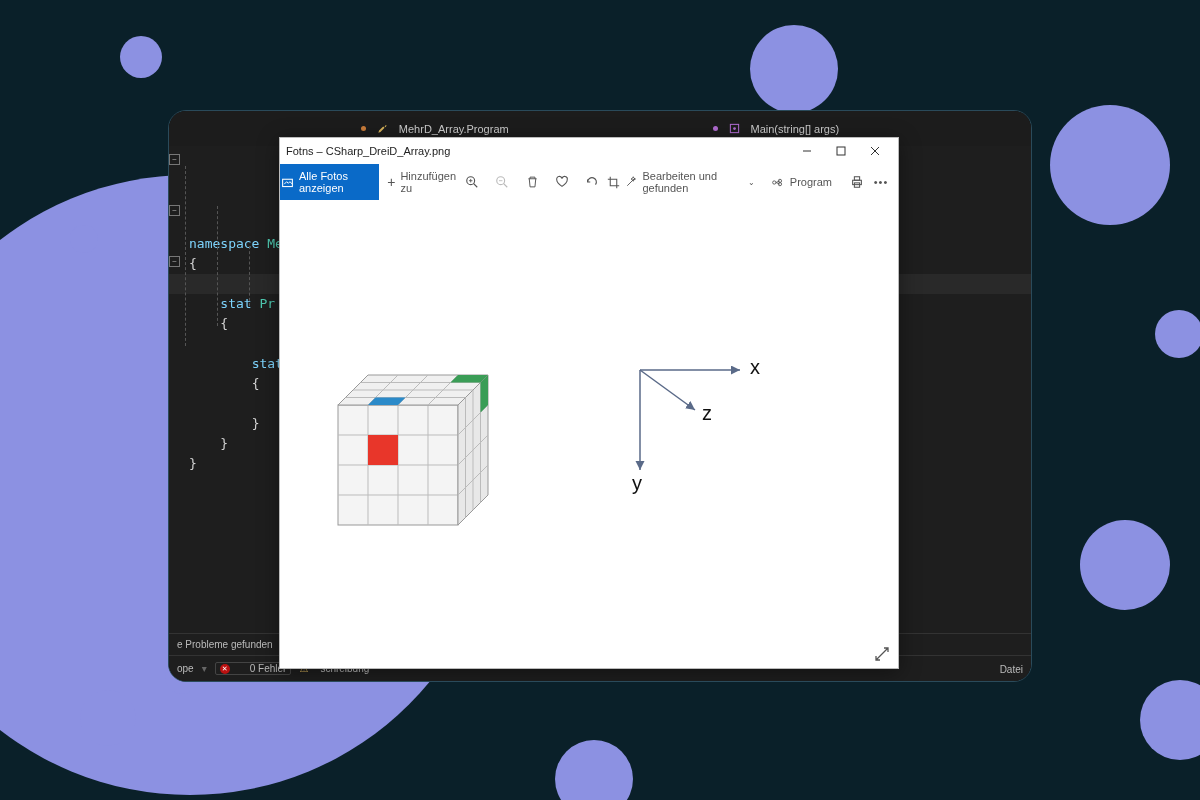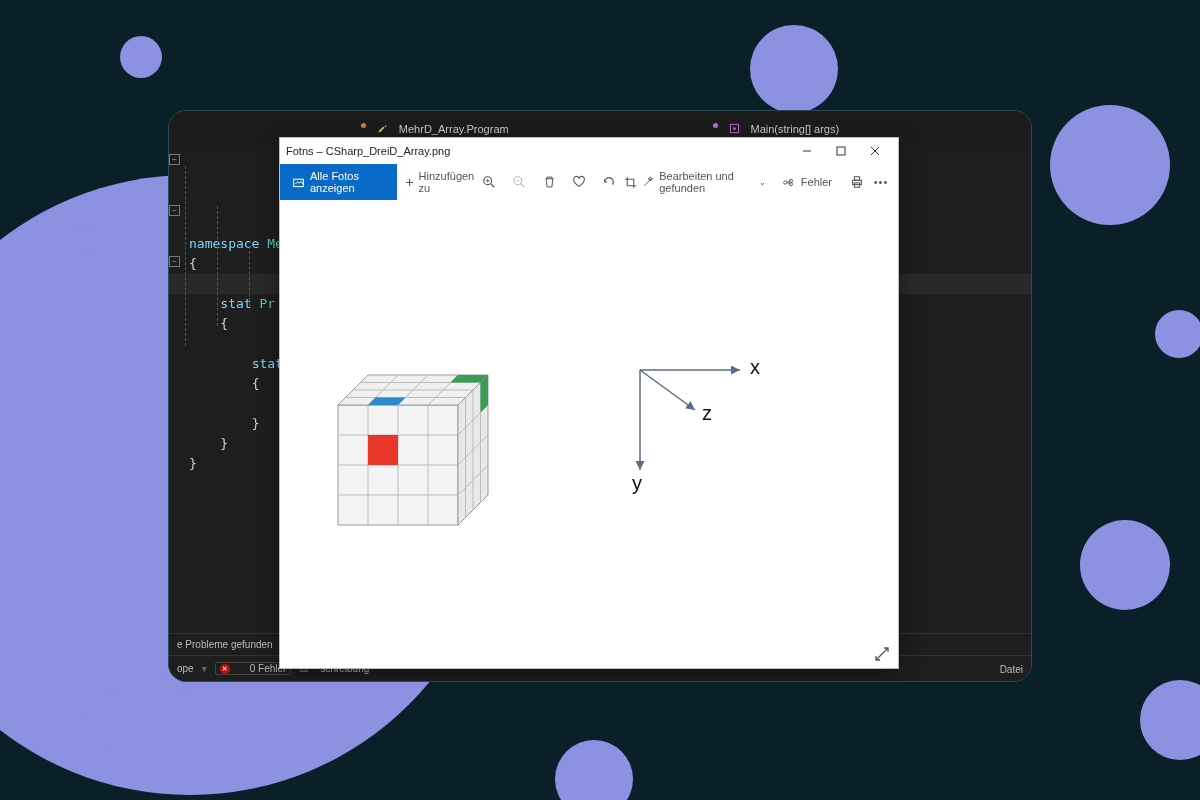--- a/index.html
+++ b/index.html
@@ -3,21 +3,21 @@
 <meta charset="utf-8">
 <style>
   *{box-sizing:border-box;margin:0;padding:0}
   html,body{width:1200px;height:800px;overflow:hidden;font-family:"Segoe UI",Arial,sans-serif}
   body{background:#0a2029;position:relative}
   .bg-circle{position:absolute;border-radius:50%;background:#8c91e2}
   .bg-arc{position:absolute;border-radius:50%;background:#8c91e2}
   .frame{position:absolute;left:168px;top:110px;width:864px;height:572px;border-radius:18px;overflow:hidden;background:#111;border:1px solid #2a4a5a}
   .vs-topbar{height:35px;background:#1c1c1c;display:flex;align-items:center;color:#ccc;font-size:11px}
   .vs-topbar .spacer{flex:1}
-  .bc-item{display:flex;gap:11px;margin:0 12px}
+  .bc-item{display:flex;align-items:center;gap:11px;margin:0 12px}
   .dot{width:5px;height:5px;border-radius:50%;background:#c97c3a}
   .dot.purple{background:#b06bd0}
   .icn{display:inline-block;width:11px;height:11px}
   .editor{height:calc(100% - 35px - 48px);background:#1e1e1e;display:flex;position:relative}
   .thin-border{position:absolute;left:0;right:0;top:35px;height:1px;background:#2a5a96}
   .fold-gutter{width:12px;background:#1e1e1e;padding-top:8px}
   .fold-box{width:11px;height:11px;border:1px solid #777;margin:0 0 0 0;font-size:8px;line-height:9px;text-align:center;color:#aaa;margin-bottom:20px}
   .code{padding:8px 8px;font-family:Consolas,monospace;font-size:13px;line-height:20px;color:#d4d4d4;white-space:pre}
   .k{color:#7dd3fc}
   .t{color:#4ec9b0}
@@ -27,21 +27,21 @@
   .errorlist{height:26px;background:#1e1e1e;border-top:1px solid #333;display:flex;align-items:center;padding:0 8px;color:#bbb;font-size:10px;gap:8px}
   .err-badge{display:flex;align-items:center;gap:20px;border:1px solid #444;padding:0 4px;border-radius:2px}
   .red-circ{width:10px;height:10px;border-radius:50%;background:#b11;color:#fff;font-size:7px;line-height:10px;text-align:center}
   .tabhdr{position:absolute;right:8px;bottom:6px;font-size:10px;color:#bbb}
   
   .photos{position:absolute;left:110px;top:26px;width:620px;height:532px;background:#fff;border:1px solid #bbb;box-shadow:0 4px 20px rgba(0,0,0,.4);display:flex;flex-direction:column}
   .photos-title{height:26px;display:flex;align-items:center;padding:0 6px;font-size:11px;color:#222}
   .winbtns{margin-left:auto;display:flex}
   .winbtn{width:34px;height:26px;display:flex;align-items:center;justify-content:center;color:#444;font-size:10px}
   .photos-tb{height:36px;display:flex;align-items:center;font-size:11px;color:#444}
-  .tb-primary{height:36px;background:#0a6ac8;color:#fff;display:flex;align-items:center;gap:5px;padding:0 12px}
+  .tb-primary{height:36px;background:#0a6ac8;color:#fff;display:flex;align-items:center;gap:5px;padding:0 1px}
   .tb-btn{display:flex;align-items:center;gap:5px;padding:0 8px;height:36px;color:#555}
   .tb-icons{display:flex;gap:16px;align-items:center;margin-left:auto;margin-right:auto}
   .ticon{width:14px;height:14px;display:inline-flex;align-items:center;justify-content:center;color:#555}
   svg{display:block}
   .photos-canvas{flex:1;background:#fff;position:relative}
   .expand{position:absolute;right:8px;bottom:6px;color:#555}
   
   .cube-wrap{position:absolute;left:48px;top:165px}
   .axes{position:absolute;left:340px;top:150px}
   .axis-label{position:absolute;font-size:20px;color:#111;font-family:Arial}
@@ -216,21 +216,21 @@
           </span>
         <span>Bearbeiten und gefunden</span>
         <span style="font-size:8px;margin-left:2px">⌄</span>
       </div>
       <div class="tb-btn">
         <span class="ticon">
             <svg width="13" height="13" viewBox="0 0 16 16">
               <path d="M11 6l-5 2 5 2M11 4a2 2 0 110 4 2 2 0 010-4zM11 8a2 2 0 110 4 2 2 0 010-4zM4 6a2 2 0 110 4 2 2 0 010-4z" fill="none" stroke="#555" stroke-width="1.1"></path>
             </svg>
           </span>
-        <span>Fehler</span>
+        <span>Program</span>
       </div>
       <span class="ticon" style="margin:0 10px">
           <svg width="14" height="14" viewBox="0 0 16 16">
             <rect x="3" y="6" width="10" height="5" fill="none" stroke="#555" stroke-width="1.2"></rect>
             <rect x="5" y="2" width="6" height="4" fill="none" stroke="#555" stroke-width="1.2"></rect>
             <rect x="5" y="9" width="6" height="5" fill="none" stroke="#555" stroke-width="1.2"></rect>
           </svg>
         </span>
       <span class="ticon" style="margin-right:10px;letter-spacing:1px">•••</span>
     </div>

